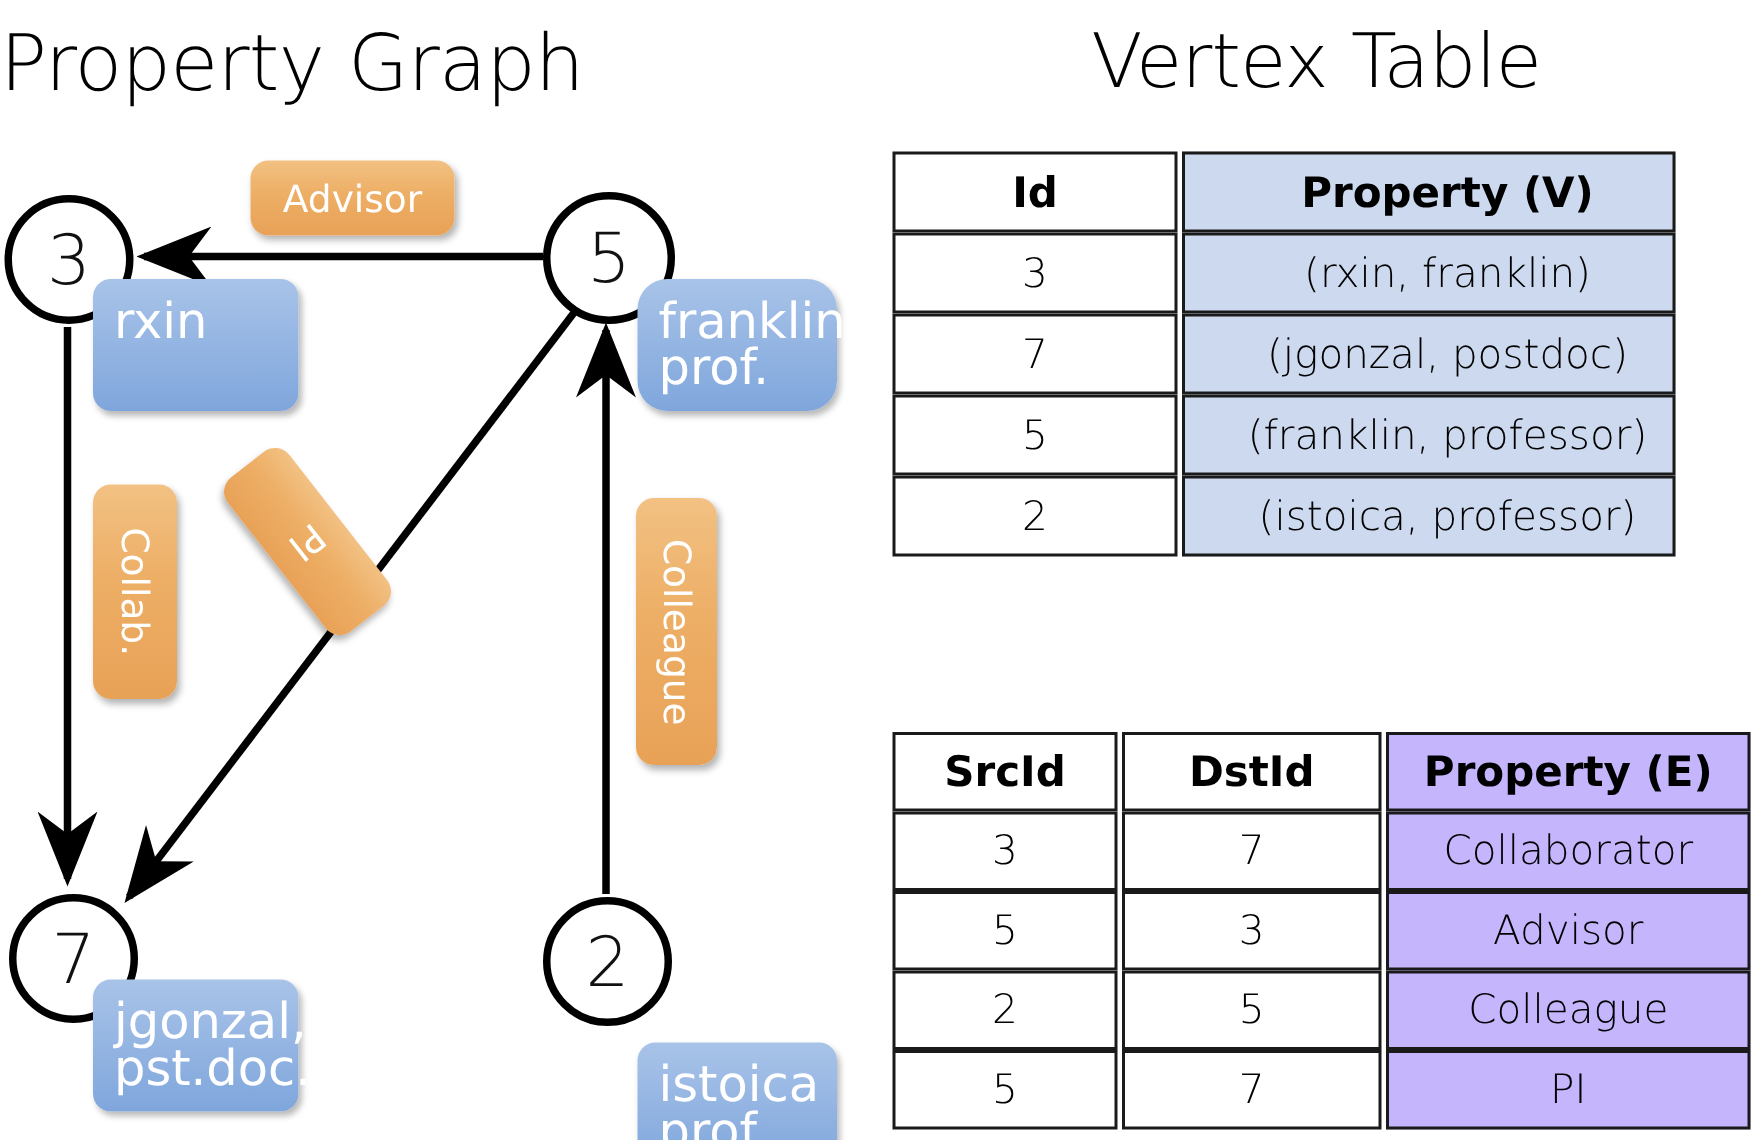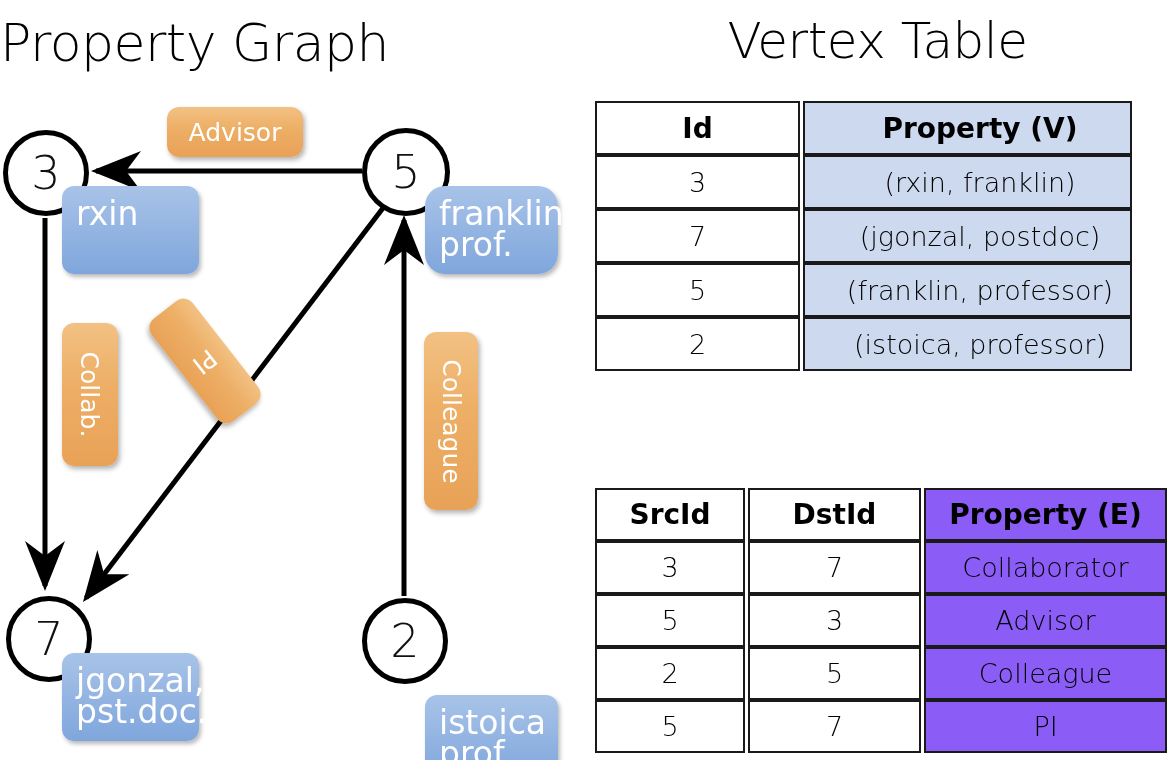--- a/index.html
+++ b/index.html
@@ -123,25 +123,25 @@
     color: #000;
     padding: 0;
     box-sizing: border-box;
   }
   .tbl th {
     font-weight: 700;
     font-size: 28px;
   }
   .cell-plain { background: #ffffff; }
   .cell-blue  { background: #ccd9ee; }
-  .cell-peach { background: #8b5cf6; }
+  .cell-peach { background: #c4b5fd; }
 
   #vertex-table { left: 592px; top: 101px; }
   #vertex-table td, #vertex-table th { height: 54px; }
-  #vertex-table .c-id   { width: 205px; }
+  #vertex-table .c-id   { width: 190px; }
   #vertex-table .c-prop { width: 329px; padding-left: 25px; }
 
   #edge-table { left: 592px; top: 488px; }
   #edge-table td, #edge-table th { height: 53px; }
   #edge-table .c-src  { width: 150px; }
   #edge-table .c-dst  { width: 173px; }
   #edge-table .c-prop { width: 243px; }
 </style>
 </head>
 <body>

